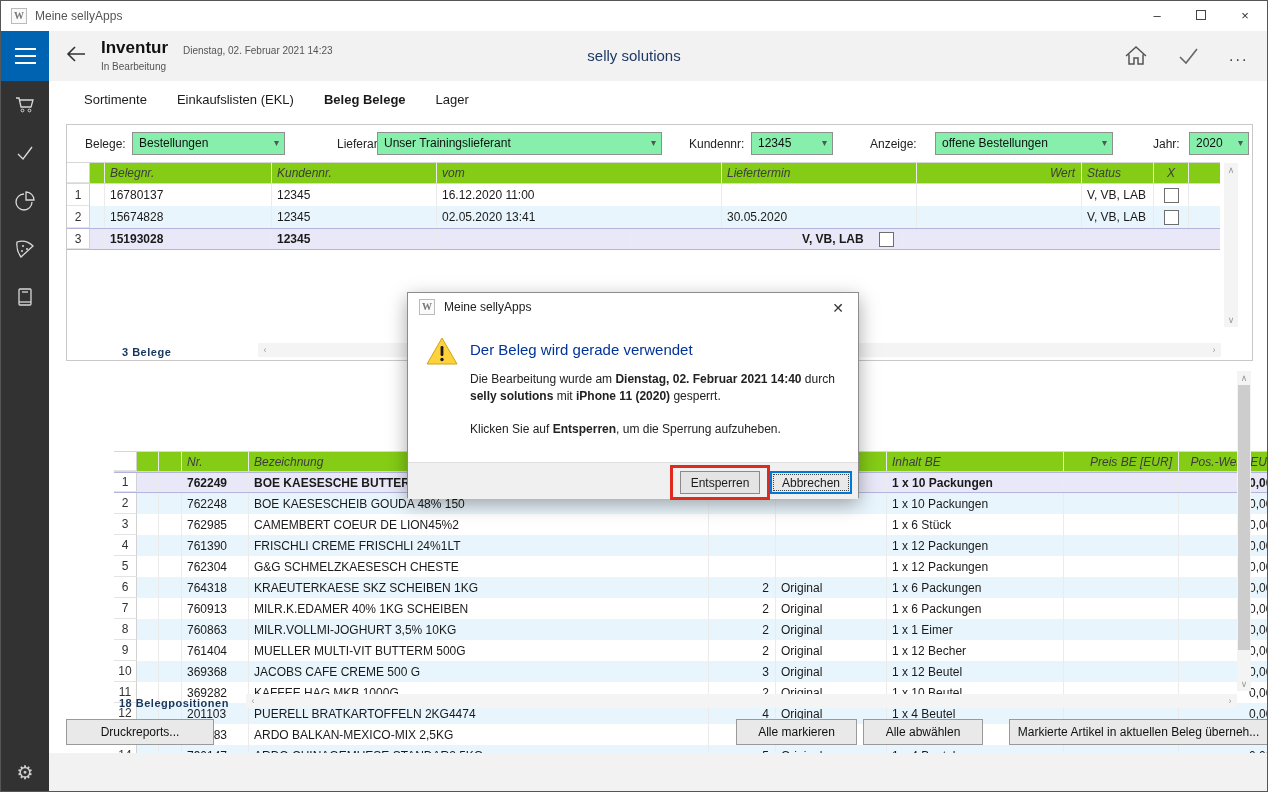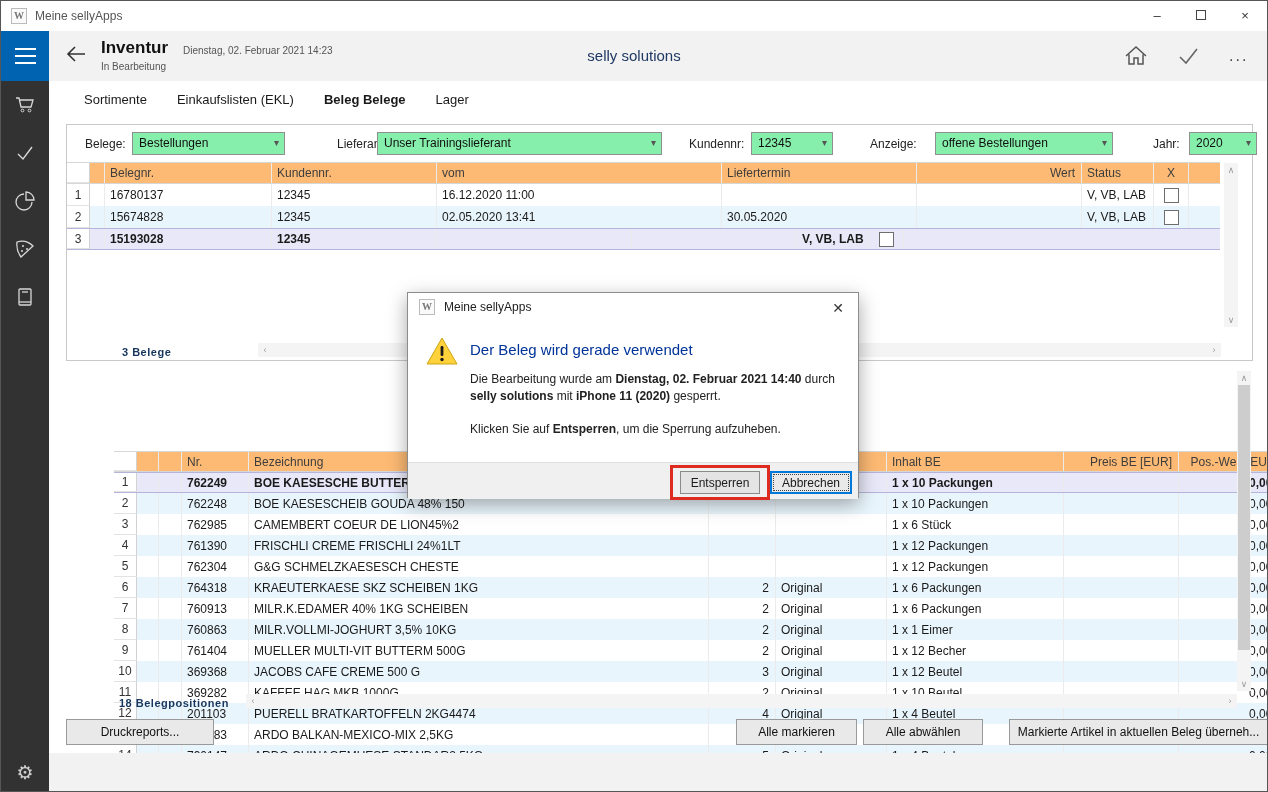--- a/index.html
+++ b/index.html
@@ -36,21 +36,21 @@
   .tab.active { font-weight:bold; }
 
   
   .panel { position:absolute; left:17px; top:43px; width:1187px; height:237px; border:1px solid #c9c9c9; background:#fff; }
   .flabel { position:absolute; top:12px; font-size:12px; color:#222; }
   .combo  { position:absolute; top:7px; height:23px; background:#86efac; border:1px solid #8f8f8f;
             font-size:12px; color:#111; padding:3px 18px 0 6px; }
   .combo .chev { position:absolute; right:5px; top:4px; color:#555; font-size:10px; }
 
   .trow { display:flex; align-items:center; }
-  .thead { background:#fdba74; color:#3d3d3d; border-top:1px solid #d7d7d7; border-bottom:1px solid #d7d7d7; }
+  .thead { background:#84cc16; color:#3d3d3d; border-top:1px solid #d7d7d7; border-bottom:1px solid #d7d7d7;font-style:italic; }
   .cell { height:100%; display:flex; align-items:center; padding:0 5px; border-right:1px solid #ebebeb; overflow:hidden; white-space:nowrap; }
   .cell.r { justify-content:flex-end; padding-right:6px; }
   .cell.c { justify-content:center; }
   .rown { background:#fff; border-right:1px solid #d2d2d2; border-bottom:1px solid #e3e3e3; justify-content:center; color:#333; font-weight:normal !important; }
   .zebra { background:#e9f5fc; }
   .sel { background:#e9e8f8; font-weight:bold; border-top:1px solid #b4b4dc; border-bottom:1px solid #b4b4dc; }
 
   .uptable { position:absolute; left:0; top:37px; width:1153px; }
   .uptable .trow { height:22px; }
   .uc0{width:23px}.uc1{width:15px}.uc2{width:167px}.uc3{width:165px}.uc4{width:285px}
@@ -201,21 +201,21 @@
       <div class="combo" style="left:684px; width:82px;">
         <span>12345</span>
         <span class="chev">▾</span>
       </div>
       <div class="flabel" style="left:803px;">Anzeige:</div>
       <div class="combo" style="left:868px; width:178px;">
         <span>offene Bestellungen</span>
         <span class="chev">▾</span>
       </div>
       <div class="flabel" style="left:1086px;">Jahr:</div>
-      <div class="combo" style="left:1122px; width:68px;">
+      <div class="combo" style="left:1122px; width:60px;">
         <span>2020</span>
         <span class="chev">▾</span>
       </div>
 
       <div class="uptable">
         <div class="trow thead">
           <div class="cell uc0 rown"></div>
           <div class="cell uc1"></div>
           <div class="cell uc2">Belegnr.</div>
           <div class="cell uc3">Kundennr.</div>

